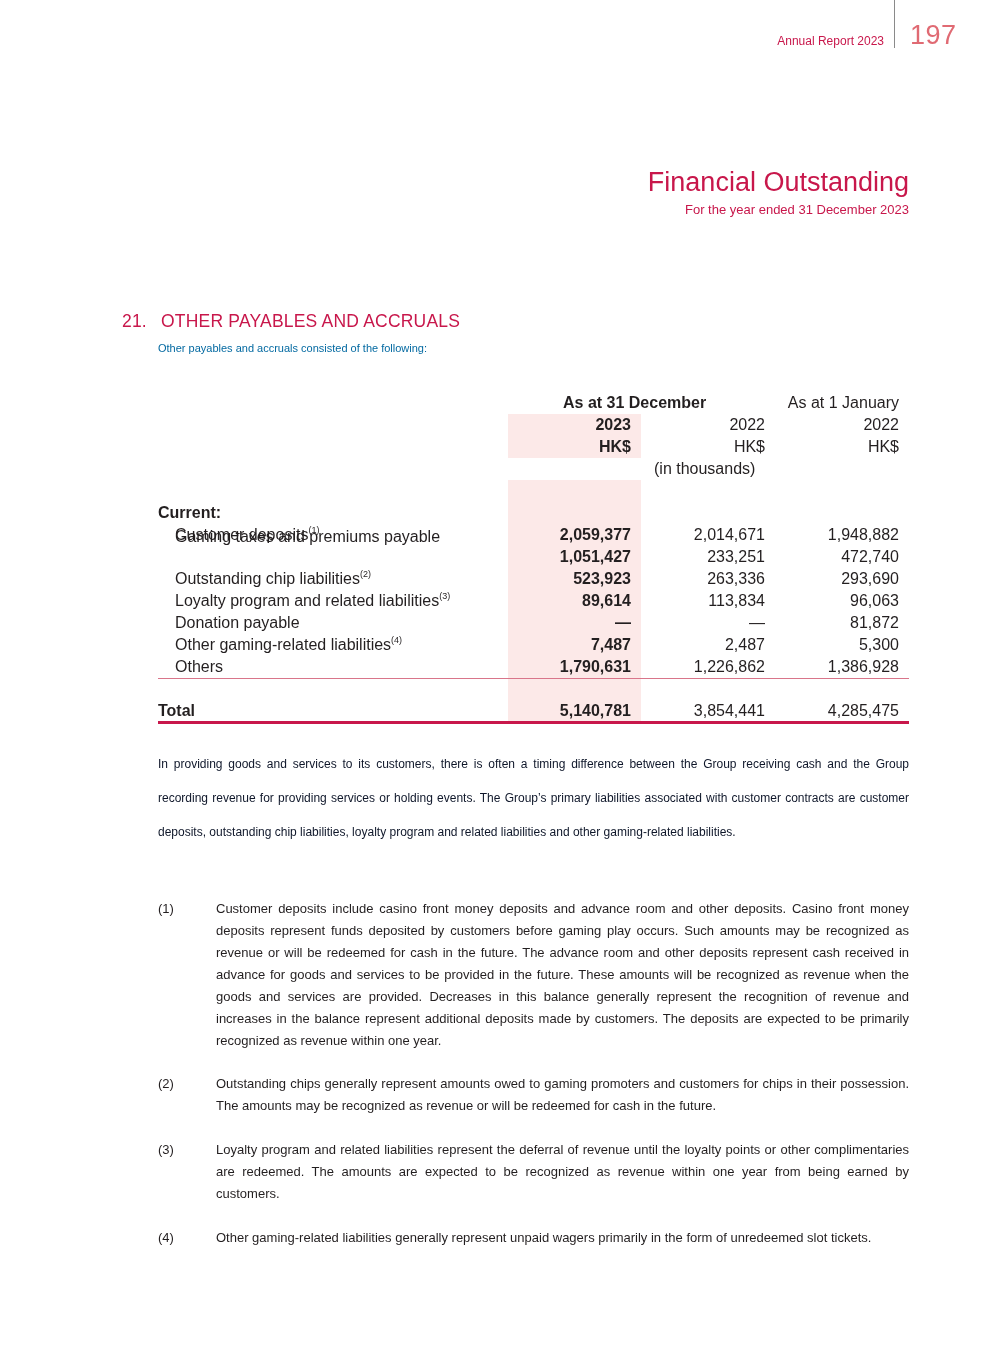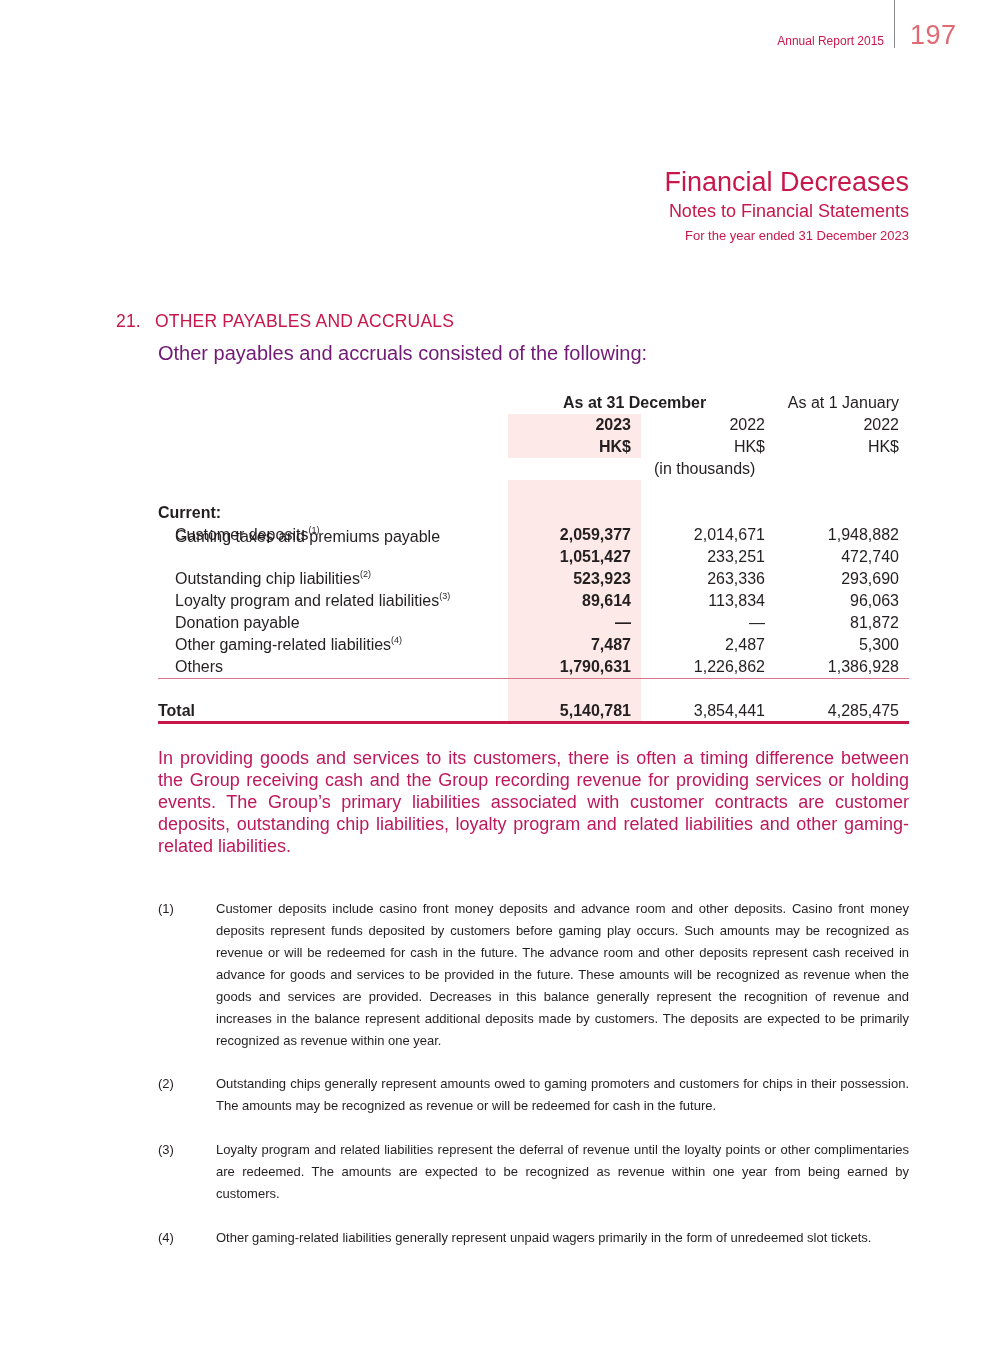--- a/index.html
+++ b/index.html
@@ -20,27 +20,27 @@
     .header-page {
       position: absolute; left: 910px; top: 20px;
       font-size: 27px; color: #e06a73; letter-spacing: 0.5px;
     }
     .title-block { position: absolute; right: 97px; top: 166px; text-align: right; }
     .title-main { font-size: 27px; color: #c8174b; line-height: 32px; }
     .title-sub { font-size: 18px; color: #c8174b; line-height: 26px; margin-top: 0px; }
     .title-period { font-size: 13px; color: #c8174b; line-height: 20px; margin-top: 2px; }
 
     .section-heading {
-      position: absolute; left: 116px; top: 311px;
+      position: absolute; left: 122px; top: 311px;
       font-size: 17.5px; color: #c8174b; letter-spacing: 0.2px;
     }
     .section-heading .num { display: inline-block; width: 39px; }
     .intro {
       position: absolute; left: 158px; top: 342px;
-      font-size: 20px; color: #701a75;
+      font-size: 11px; color: #0369a1;
     }
 
     
     .shade {
       position: absolute; left: 508px; width: 133px; background: #fce9e8;
     }
     .shade-top { top: 414px; height: 44px; }
     .shade-body { top: 480px; height: 244px; }
     .tcell { position: absolute; font-size: 16px; line-height: 22px; white-space: nowrap; }
     .r { text-align: right; }
@@ -48,36 +48,35 @@
     .col1 { right: 375px; }   
     .col2 { right: 241px; }   
     .col3 { right: 107px; text-align: center; }   
     .label { left: 175px; }
     .label sup { font-size: 9px; vertical-align: 7px; line-height: 0; }
     .rule-thin { position: absolute; left: 158px; width: 751px; top: 678px; height: 1px; background: #d9758a; }
     .rule-thick { position: absolute; left: 158px; width: 751px; top: 721px; height: 3px; background: #c8174b; }
 
     .para {
       position: absolute; left: 158px; top: 747px; width: 751px;
-      font-size: 18px; line-height: 22px; text-align: justify; color: #be185d;
+      font-size: 12px; line-height: 34px; text-align: justify; color: #0f172a;
     }
     .note { position: absolute; left: 158px; width: 751px; font-size: 13px; line-height: 22px; color: #231f20; }
     .note .n { position: absolute; left: 0; top: 0; }
     .note .t { margin-left: 58px; text-align: justify; display: block; }
   </style>
 </head>
 <body>
 
-<div class="header-report">Annual Report 2015</div>
+<div class="header-report">Annual Report 2023</div>
 <div class="header-divider"></div>
 <div class="header-page">197</div>
 
 <div class="title-block">
-  <div class="title-main">Financial Decreases</div>
-  <div class="title-sub">Notes to Financial Statements</div>
+  <div class="title-main">Financial Outstanding</div>
   <div class="title-period">For the year ended 31 December 2023</div>
 </div>
 
 <div class="section-heading">
   <span class="num">21.</span><span>OTHER PAYABLES AND ACCRUALS</span>
 </div>
 <div class="intro">Other payables and accruals consisted of the following:</div>
 
 <div>
   <div class="shade shade-top"></div>

